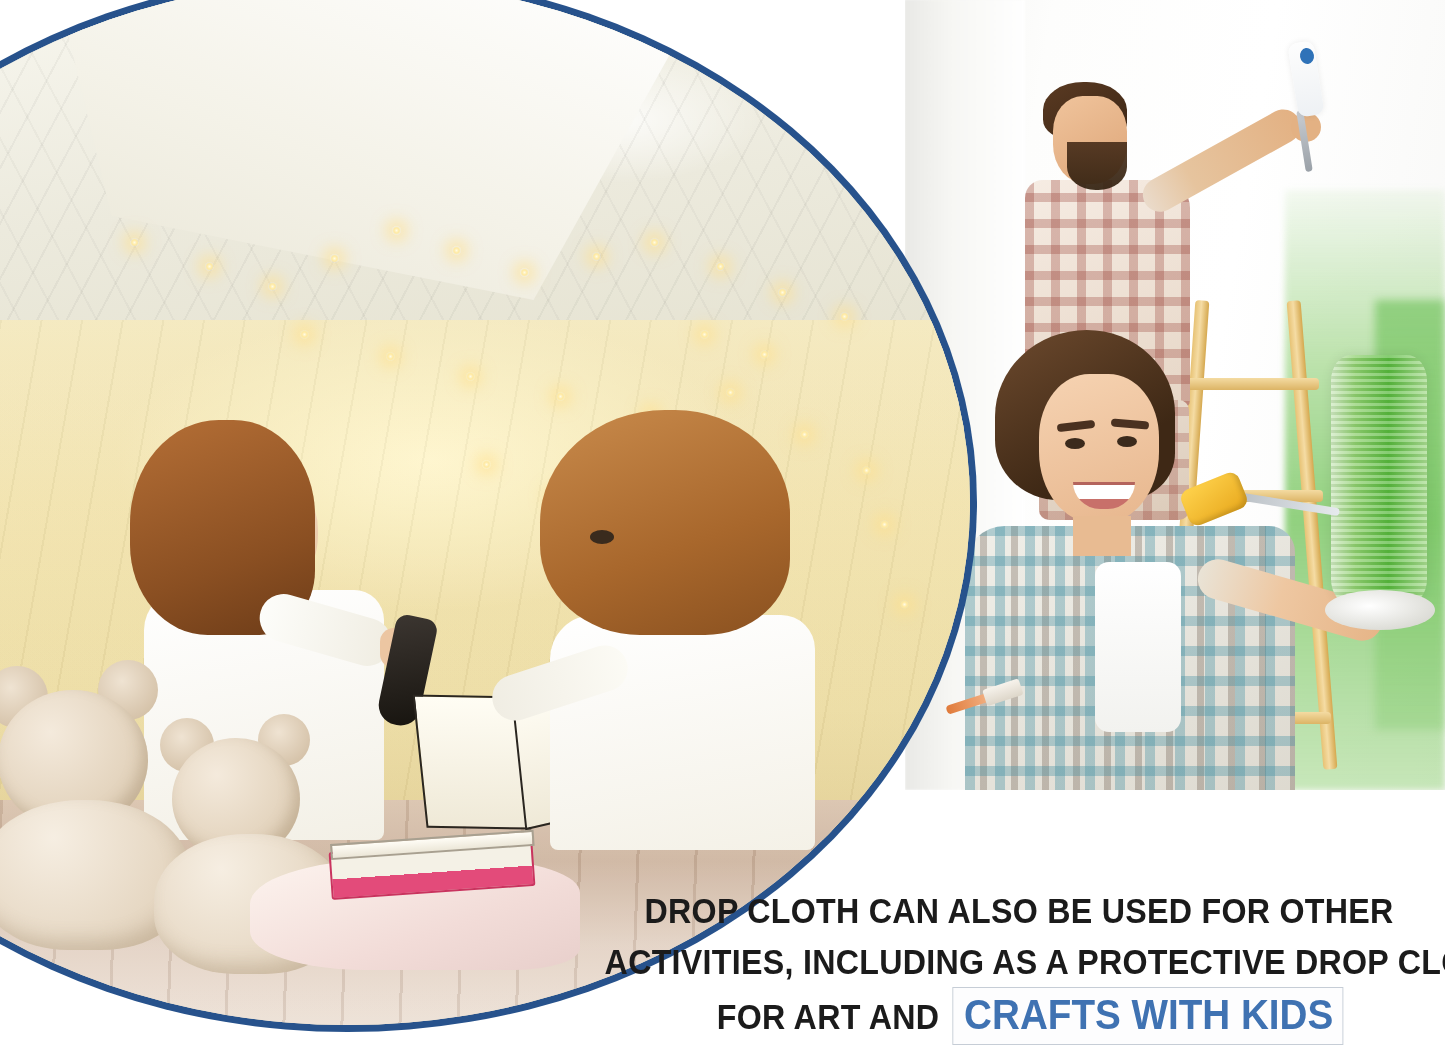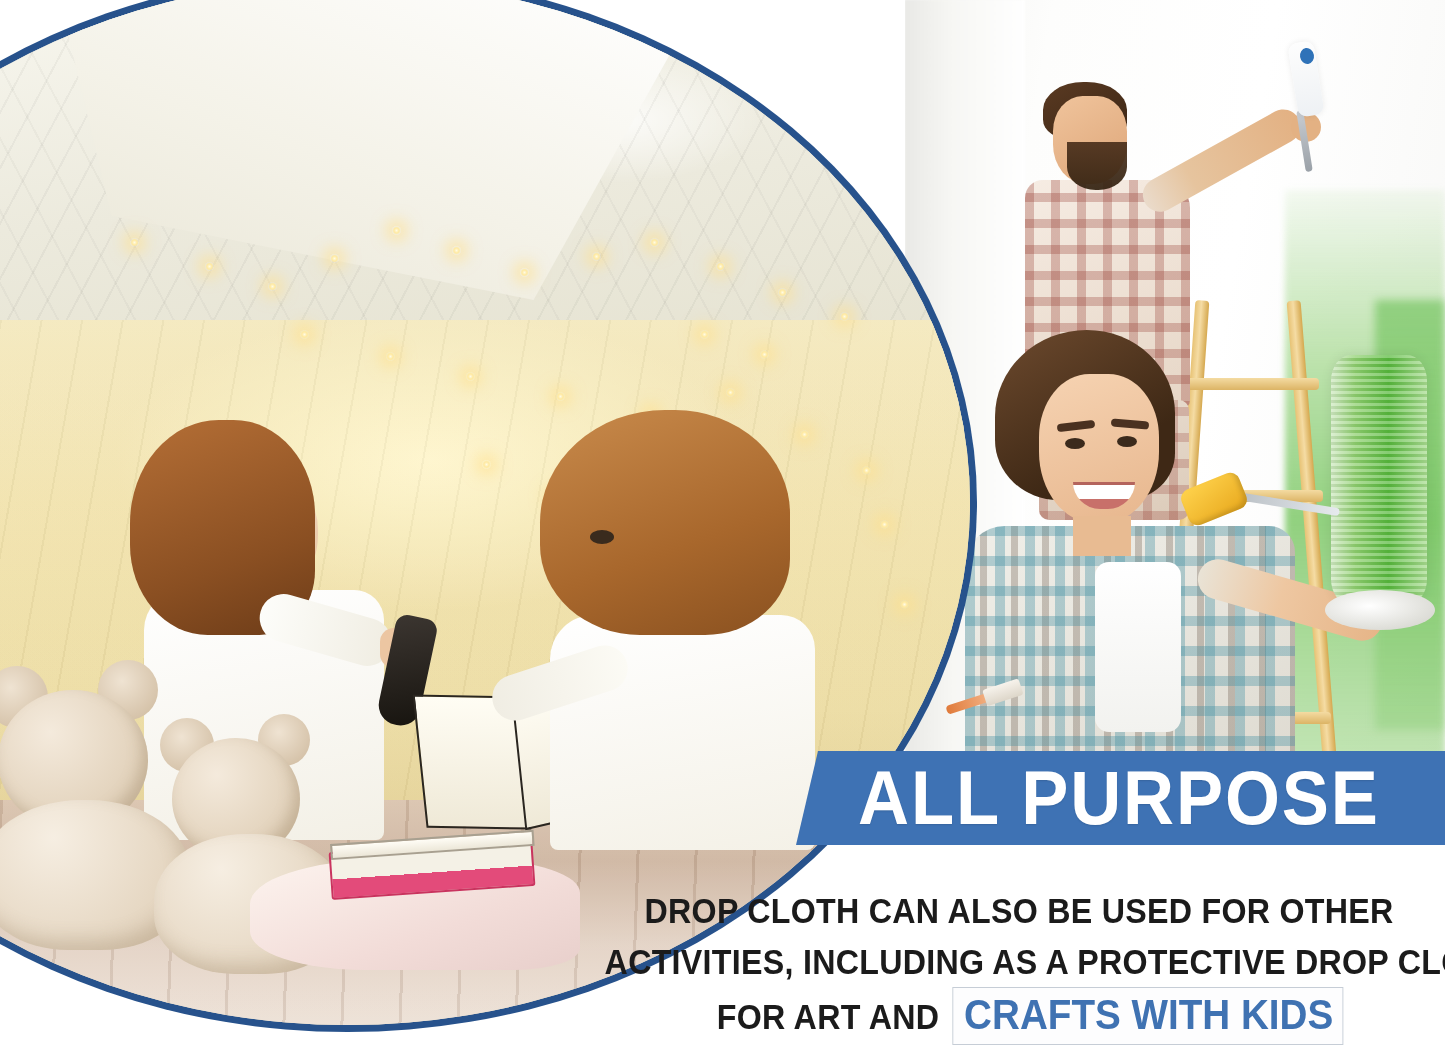--- a/index.html
+++ b/index.html
@@ -418,23 +418,20 @@
         <div class="ear" style="left:108px;top:4px;width:52px;height:52px"></div>
         <div class="head" style="left:22px;top:28px;width:128px;height:122px"></div>
         <div class="body" style="left:4px;top:124px;width:192px;height:140px"></div>
       </div>
 
       <div class="blanket"></div>
       <div class="redbook"></div>
     </div>
   </div>
 
-  <div class="banner">
-    <div class="banner-text">ALL PURPOSE</div>
-  </div>
 
   <div class="caption">
     <div class="cap-line l1">DROP CLOTH CAN ALSO BE USED FOR OTHER</div>
     <div class="cap-line l2">ACTIVITIES, INCLUDING AS A PROTECTIVE DROP CLOTH</div>
     <div class="cap-line l3">
       <span>FOR ART AND</span>
       <span class="cap-highlight">CRAFTS WITH KIDS</span>
     </div>
   </div>
 

